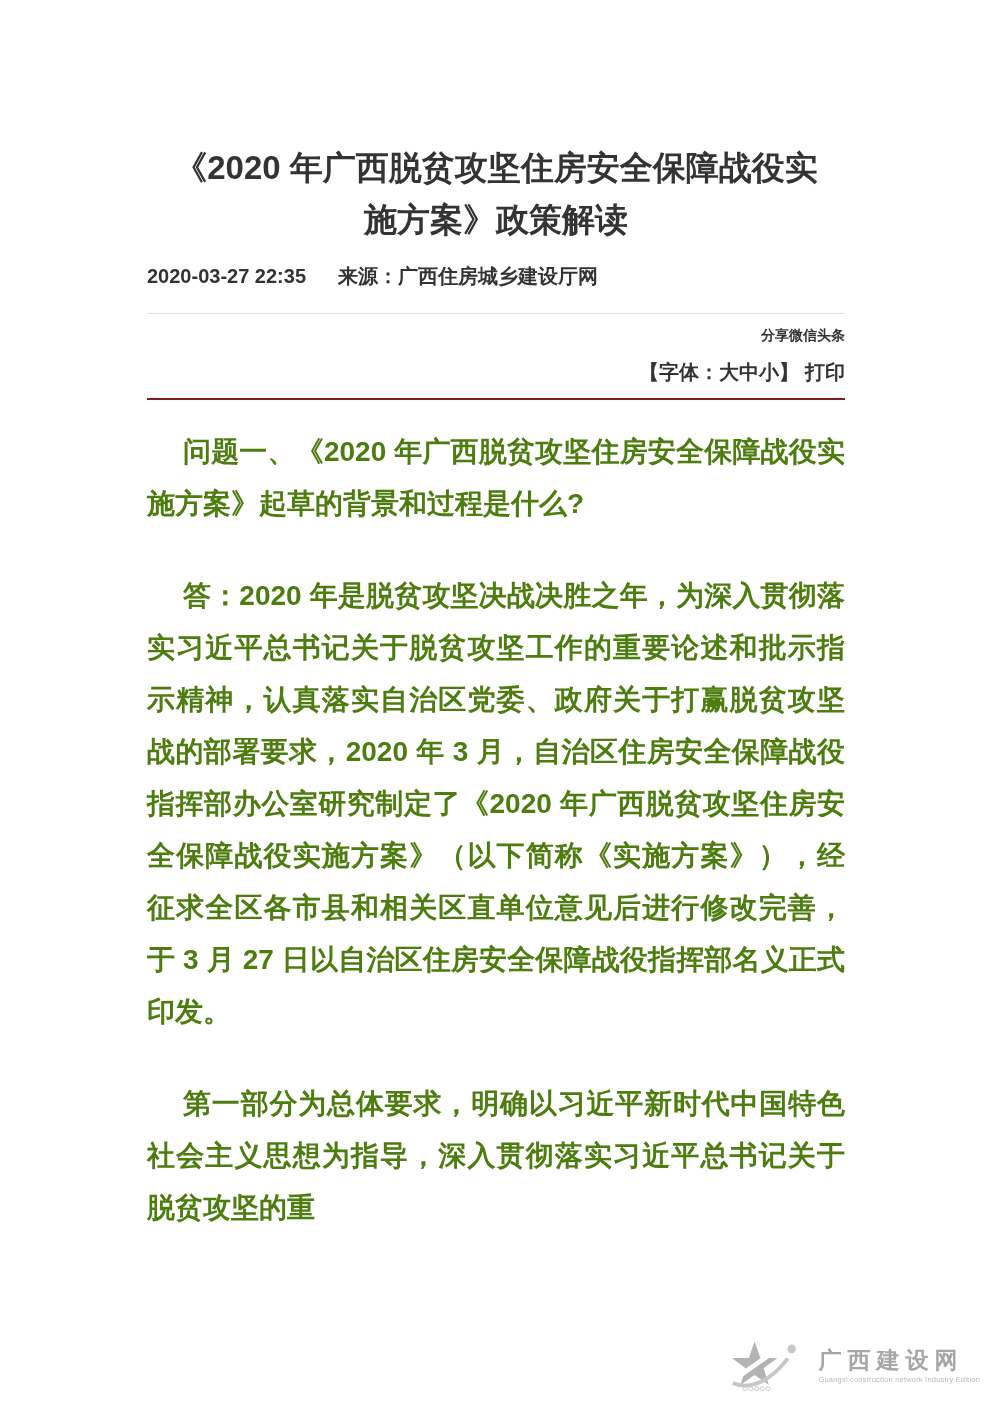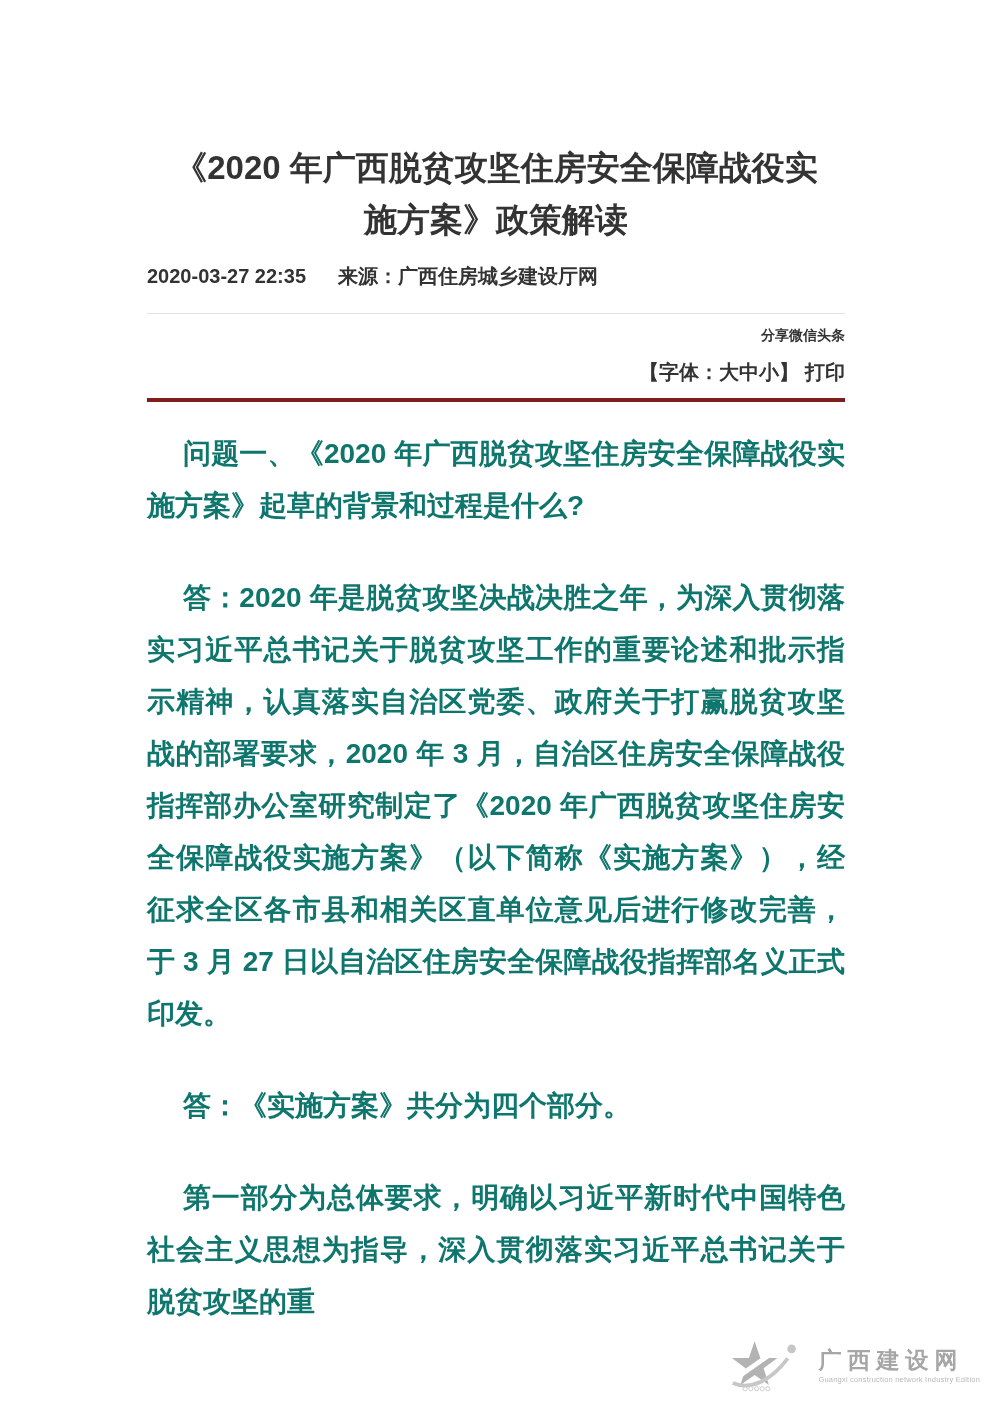--- a/index.html
+++ b/index.html
@@ -3,25 +3,25 @@
 <meta charset="utf-8">
 <style>
   html,body{margin:0;padding:0;background:#ffffff;}
   body{font-family:"Liberation Sans",sans-serif;font-weight:700;color:#333333;}
   .page{position:relative;width:992px;height:1403px;margin:0 auto;background:#ffffff;overflow:hidden;}
   .content{margin:0 147px;}
   .title{margin:16px;padding:126px 6px 0;font-size:33px;line-height:52px;text-align:center;color:#333333;font-weight:700;}
   .meta{margin-top:3px;font-size:20px;line-height:28px;padding-bottom:23px;border-bottom:1px solid #e3e3e3;white-space:nowrap;}
   .meta .source{margin-left:32px;}
   .share-row{margin-top:3px;text-align:right;font-size:14px;line-height:37px;}
-  .font-row{text-align:right;font-size:20px;line-height:37px;padding-bottom:7px;border-bottom:4px solid #7f1d1d;}
+  .font-row{text-align:right;font-size:20px;line-height:37px;padding-bottom:7px;border-bottom:2px solid #7f1d1d;}
   .share-row a,.font-row a{color:#333333;text-decoration:none;cursor:pointer;}
   .font-row .print{margin-left:6px;}
   .article{margin-top:26px;}
-  .article p{font-size:28px;line-height:52px;margin:40px 0;text-align:justify;text-indent:36px;color:#0f766e;}
+  .article p{font-size:28px;line-height:52px;margin:40px 0;text-align:justify;text-indent:36px;color:#4d7c0f;}
   .article p:first-child{margin-top:0;}
   .footer-logo{position:absolute;right:12px;bottom:8px;display:flex;align-items:center;gap:11px;}
   .logo-mark{width:74px;height:60px;flex:0 0 auto;}
   .logo-textblock{margin-left:4px;}
   .logo-cn{font-size:23px;letter-spacing:6px;color:#a6a6a6;line-height:26px;white-space:nowrap;}
   .logo-en{font-size:7.5px;font-weight:400;color:#b9b9b9;letter-spacing:0.2px;margin-top:2px;white-space:nowrap;}
 </style>
 </head>
 <body>
 
@@ -32,21 +32,20 @@
 
     <div class="meta"><span>2020-03-27 22:35</span><span class="source">来源：广西住房城乡建设厅网</span></div>
 
     <div class="share-row"><span>分享</span><a>微信</a><a>头条</a></div>
 
     <div class="font-row"><span>【字体：</span><a>大</a><a>中</a><a>小</a><span>】</span><a class="print">打印</a></div>
 
     <div class="article">
       <p>问题一、《2020 年广西脱贫攻坚住房安全保障战役实施方案》起草的背景和过程是什么?</p>
       <p>答：2020 年是脱贫攻坚决战决胜之年，为深入贯彻落实习近平总书记关于脱贫攻坚工作的重要论述和批示指示精神，认真落实自治区党委、政府关于打赢脱贫攻坚战的部署要求，2020 年 3 月，自治区住房安全保障战役指挥部办公室研究制定了《2020 年广西脱贫攻坚住房安全保障战役实施方案》（以下简称《实施方案》），经征求全区各市县和相关区直单位意见后进行修改完善，于 3 月 27 日以自治区住房安全保障战役指挥部名义正式印发。</p>
-      <p>答：《实施方案》共分为四个部分。</p>
       <p>第一部分为总体要求，明确以习近平新时代中国特色社会主义思想为指导，深入贯彻落实习近平总书记关于脱贫攻坚的重</p>
     </div>
 
   </div>
 
   <div class="footer-logo">
     <svg class="logo-mark" viewBox="0 0 78 62" xmlns="http://www.w3.org/2000/svg">
       <polygon points="27,6 33,23.5 51,23.5 36.5,34.5 42,52 27,41.5 12,52 17.5,34.5 3,23.5 21,23.5" fill="#b3b3b3"></polygon>
       <path d="M6 46 L60 8" stroke="#ffffff" stroke-width="5" fill="none"></path>
       <path d="M4 50 C 22 58, 44 48, 62 24" stroke="#c7c7c7" stroke-width="4" fill="none"></path>

